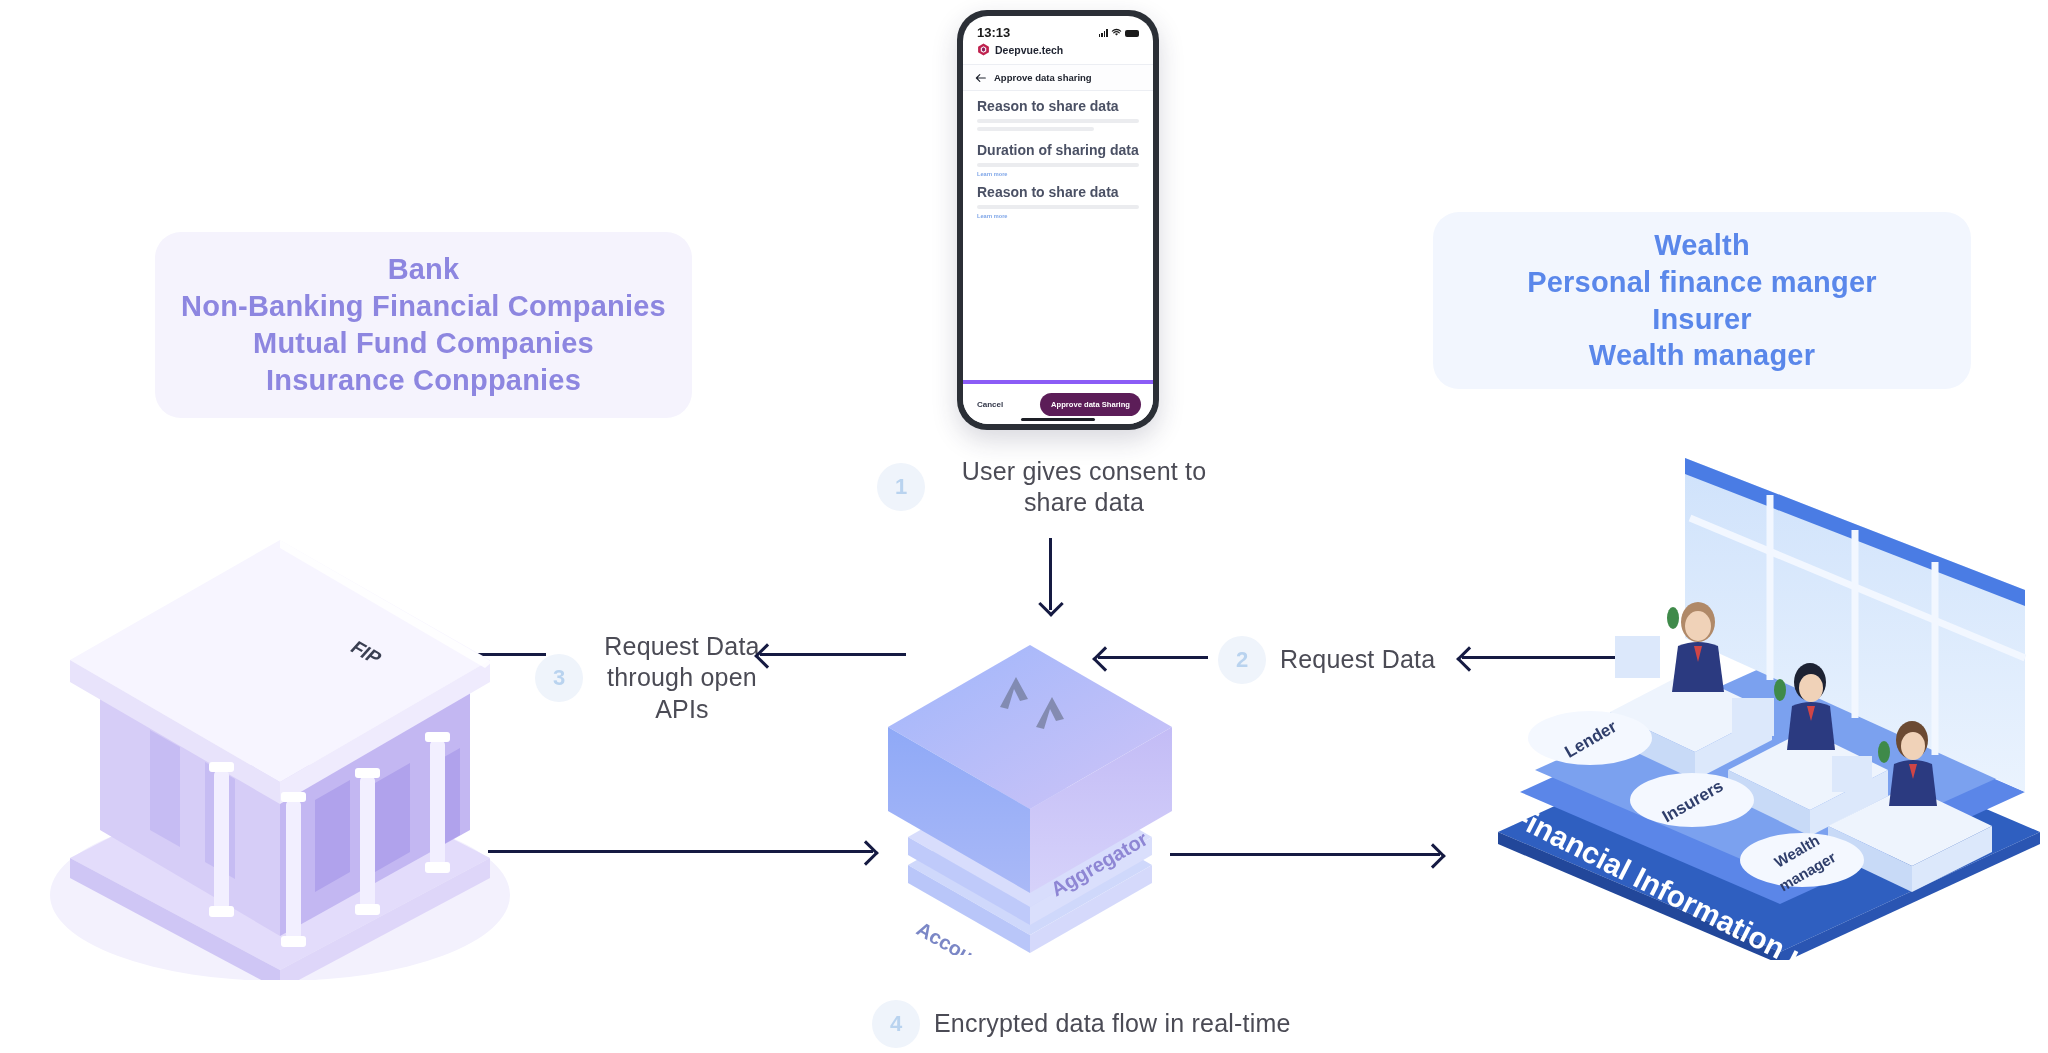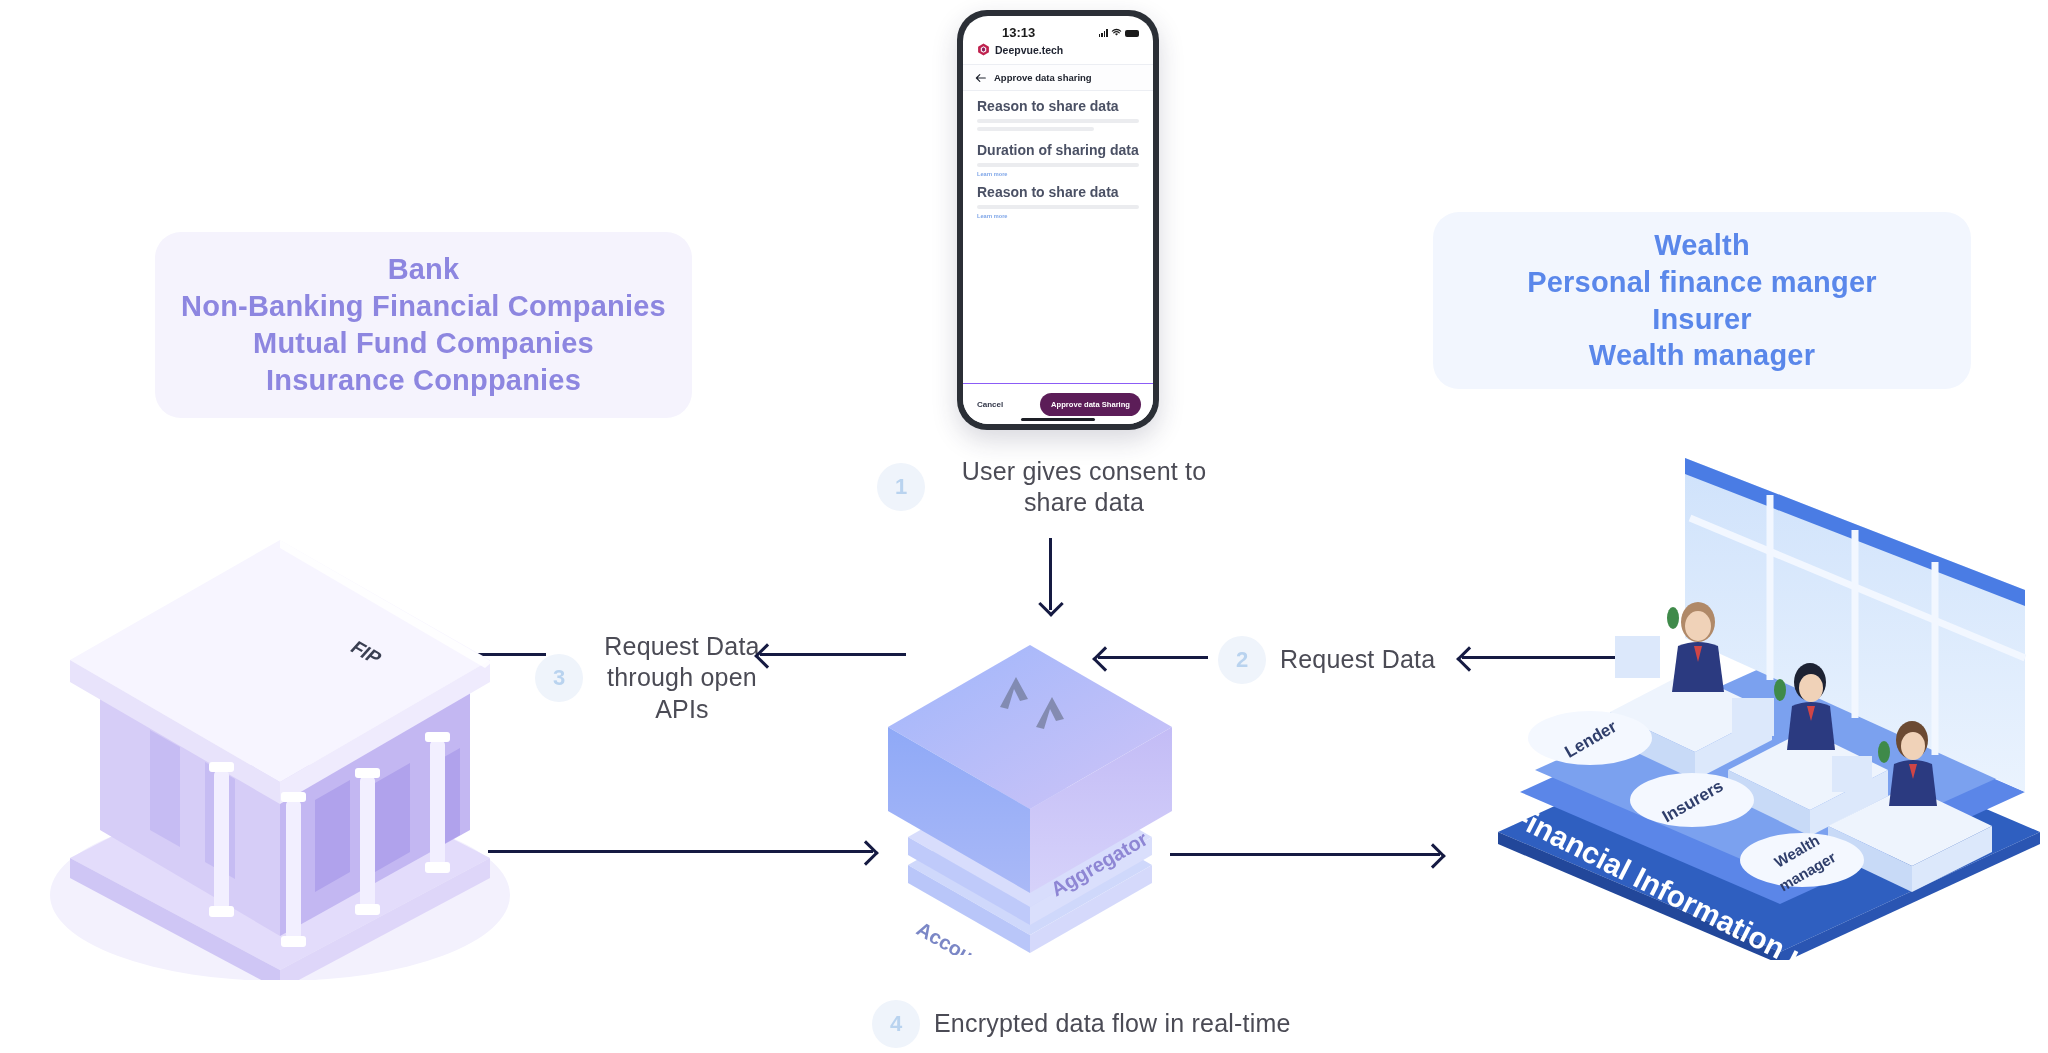--- a/index.html
+++ b/index.html
@@ -15,39 +15,39 @@
   #card-right .ln{color:#5a87ea;font-size:29px;font-weight:700;line-height:1.27;letter-spacing:.2px;}
 
   
   #phone{position:absolute;left:957px;top:10px;width:202px;height:420px;
          background:#2b2f36;border-radius:30px;padding:6px;box-sizing:border-box;
          box-shadow:0 10px 26px rgba(40,40,70,.18);}
   #phone-screen{width:100%;height:100%;background:#ffffff;border-radius:25px;
                 position:relative;overflow:hidden;}
   #status-bar{display:flex;align-items:center;justify-content:space-between;
               padding:9px 14px 0 14px;}
-  #status-time{font-size:13px;font-weight:700;color:#1a1a1a;margin-left:25px;}
+  #status-time{font-size:13px;font-weight:700;color:#1a1a1a;}
   #status-icons{display:flex;align-items:end;gap:3px;}
   .sig{display:flex;align-items:flex-end;gap:1px;height:8px;}
   .sig i{display:block;width:1.6px;background:#1a1a1a;}
   .sig i:nth-child(1){height:3px}.sig i:nth-child(2){height:4.5px}
   .sig i:nth-child(3){height:6px}.sig i:nth-child(4){height:8px}
   .batt{width:14px;height:7px;background:#1a1a1a;border-radius:2px;}
   #brand{display:flex;align-items:flex-end;gap:5px;padding:3px 12px 8px 14px;}
   #brand-name{font-size:10.5px;font-weight:700;color:#1f2330;}
   #app-bar{border-top:1px solid #eceef3;border-bottom:1px solid #eceef3;
            display:flex;align-items:center;gap:8px;padding:7px 12px;background:#fdfdfe;}
   #app-bar-title{font-size:9.5px;font-weight:700;color:#20242f;}
   .sect{padding:7px 14px 0 14px;}
   .sect-title{font-size:14px;font-weight:700;color:#4a5064;margin-bottom:5px;}
   .skel{height:4px;background:#ebecef;border-radius:3px;margin-bottom:4px;}
   .skel.w100{width:100%}.skel.w72{width:72%}
   .learn{font-size:5.6px;color:#7fa6e8;font-weight:600;margin-top:2px;}
   #phone-footer{position:absolute;left:0;right:0;bottom:0;background:#fff;
-      border-top:1px solid #8b5cf6;display:flex;align-items:center;
+      border-top:4px solid #8b5cf6;display:flex;align-items:center;
       justify-content:space-between;padding:9px 12px 8px 14px;box-sizing:border-box;}
   #cancel-btn{font-size:8px;font-weight:700;color:#33384a;}
   #approve-btn{background:#5c1d58;color:#fff;font-size:7.6px;font-weight:700;
       padding:7px 11px;border-radius:14px;white-space:nowrap;}
   #home-ind{position:absolute;left:50%;transform:translateX(-50%);bottom:3px;
       width:74px;height:3px;background:#1d1f26;border-radius:3px;}
 
   
   .step{position:absolute;display:flex;align-items:center;gap:14px;}
   .step-circle{width:48px;height:48px;border-radius:50%;background:#eff4fb;

